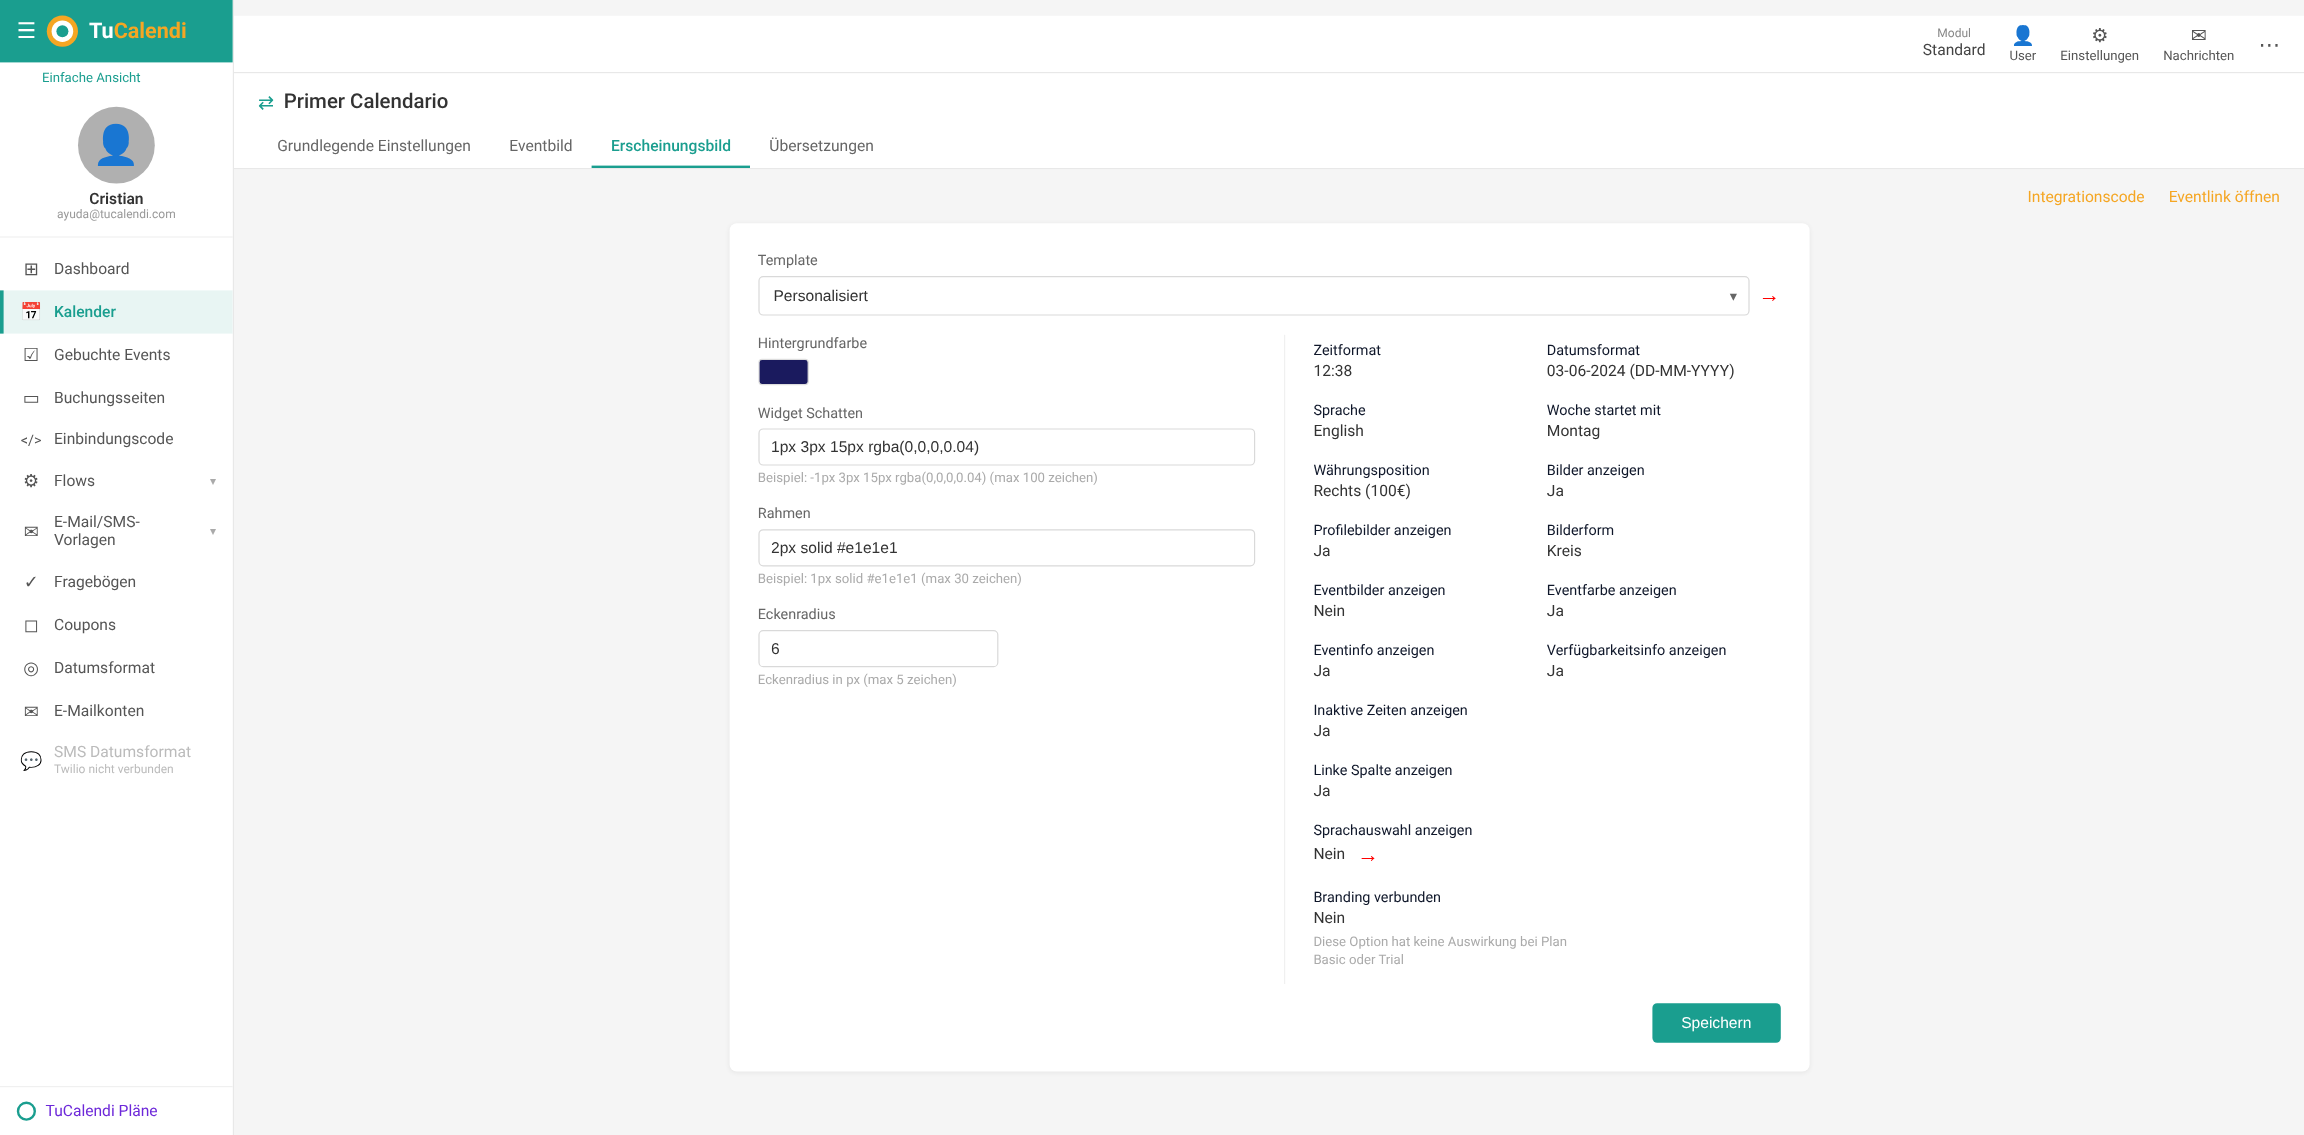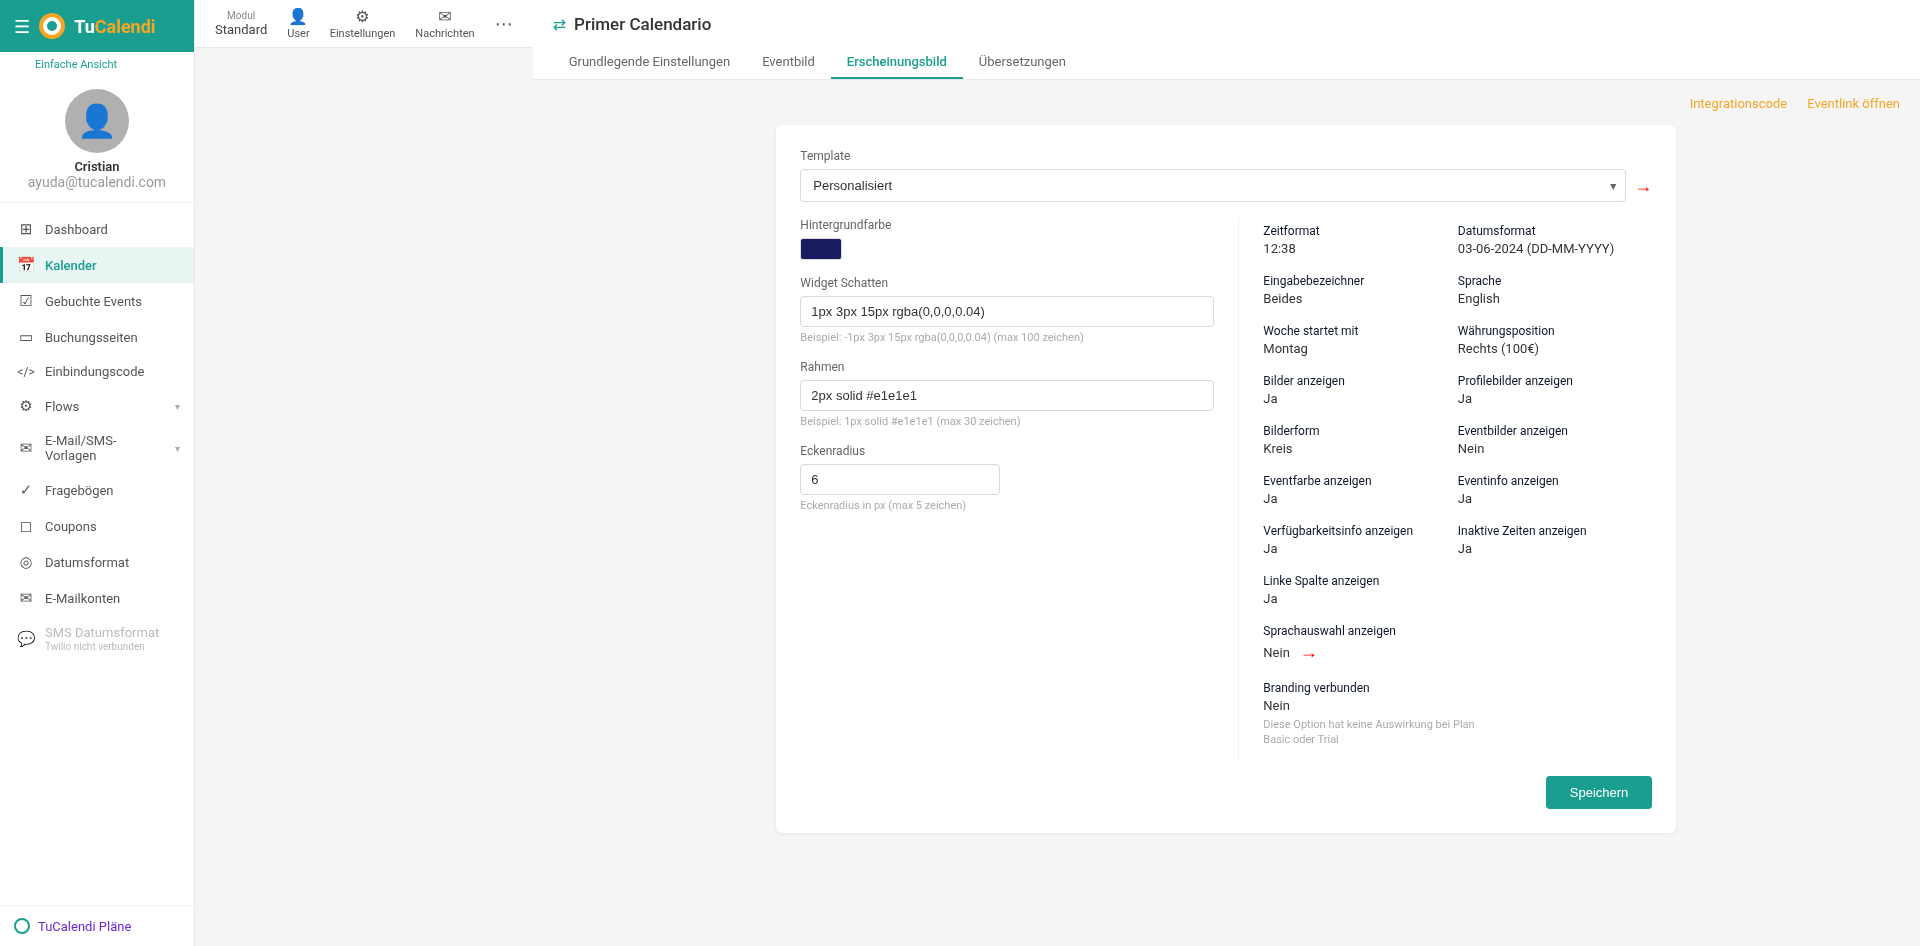--- a/index.html
+++ b/index.html
@@ -8,35 +8,35 @@
     
     .sidebar { width: 195px; background: #fff; border-right: 1px solid #e8e8e8; display: flex; flex-direction: column; height: 100vh; overflow-y: auto; flex-shrink: 0; }
     .sidebar-top { background: #1a9e8f; padding: 12px 14px; display: flex; align-items: center; gap: 8px; cursor: pointer; }
     .hamburger { color: #fff; font-size: 18px; cursor: pointer; }
 
     .einfache-ansicht { padding: 6px 14px; font-size: 11px; color: #1a9e8f; cursor: pointer; margin-left: 21px; }
 
     .user-section { padding: 12px 14px; text-align: center; border-bottom: 1px solid #f0f0f0; }
     .avatar { width: 64px; height: 64px; border-radius: 50%; background: #ccc; overflow: hidden; margin: 0 auto 6px; display: flex; align-items: center; justify-content: center; font-size: 28px; color: #666; }
     .user-name { font-size: 13px; font-weight: 600; color: #333; }
-    .user-email { font-size: 14px; color: #999; }
+    .user-email { font-size: 10px; color: #999; }
 
     .nav-items { flex: 1; padding: 8px 0; }
     .nav-item { display: flex; align-items: center; gap: 10px; padding: 9px 14px; cursor: pointer; color: #555; font-size: 13px; border-left: 3px solid transparent; }
     .nav-item.active { background: #e8f5f3; border-left: 3px solid #1a9e8f; color: #1a9e8f; font-weight: 500; }
     .nav-item .icon { font-size: 15px; width: 18px; text-align: center; flex-shrink: 0; }
     .nav-item .chevron { margin-left: auto; font-size: 10px; color: #aaa; }
     .nav-item.disabled { color: #bbb; cursor: default; }
     .nav-item.disabled .sub-label { font-size: 10px; color: #bbb; display: block; margin-top: 1px; }
 
     .sidebar-bottom { padding: 12px 14px; border-top: 1px solid #f0f0f0; }
     .plans-link { display: flex; align-items: center; gap: 8px; color: #6d28d9; font-size: 13px; cursor: pointer; }
 
     
-    .main { flex: 1; display: flex; flex-direction: row; overflow: hidden; }
+    .main { flex: 1; display: flex; flex-direction: column; overflow: hidden; margin-top: 13px; }
 
     
     .topbar { background: #fff; border-bottom: 1px solid #e8e8e8; padding: 0 20px; height: 48px; display: flex; align-items: center; justify-content: flex-end; gap: 20px; flex-shrink: 0; }
     .topbar-item { display: flex; flex-direction: column; align-items: center; font-size: 11px; color: #555; cursor: pointer; gap: 1px; }
     .topbar-item .label { font-size: 10px; color: #888; }
     .topbar-item .main-label { font-size: 13px; color: #444; }
     .topbar-more { font-size: 18px; color: #555; cursor: pointer; }
 
     
     .page-content { flex: 1; overflow-y: auto; padding: 0; background: #f5f5f5; }
@@ -280,24 +280,20 @@
               <div class="info-block">
                 <div class="info-label">Zeitformat</div>
                 <div class="info-value">12:38</div>
               </div>
               <div class="info-block">
                 <div class="info-label">Datumsformat</div>
                 <div class="info-value">03-06-2024 (DD-MM-YYYY)</div>
               </div>
 
               <div class="info-block">
-                <div class="info-label">Eingabebezeichner</div>
-                <div class="info-value">Beides</div>
-              </div>
-              <div class="info-block">
                 <div class="info-label">Sprache</div>
                 <div class="info-value">English</div>
               </div>
 
               <div class="info-block">
                 <div class="info-label">Woche startet mit</div>
                 <div class="info-value">Montag</div>
               </div>
               <div class="info-block">
                 <div class="info-label">Währungsposition</div>

